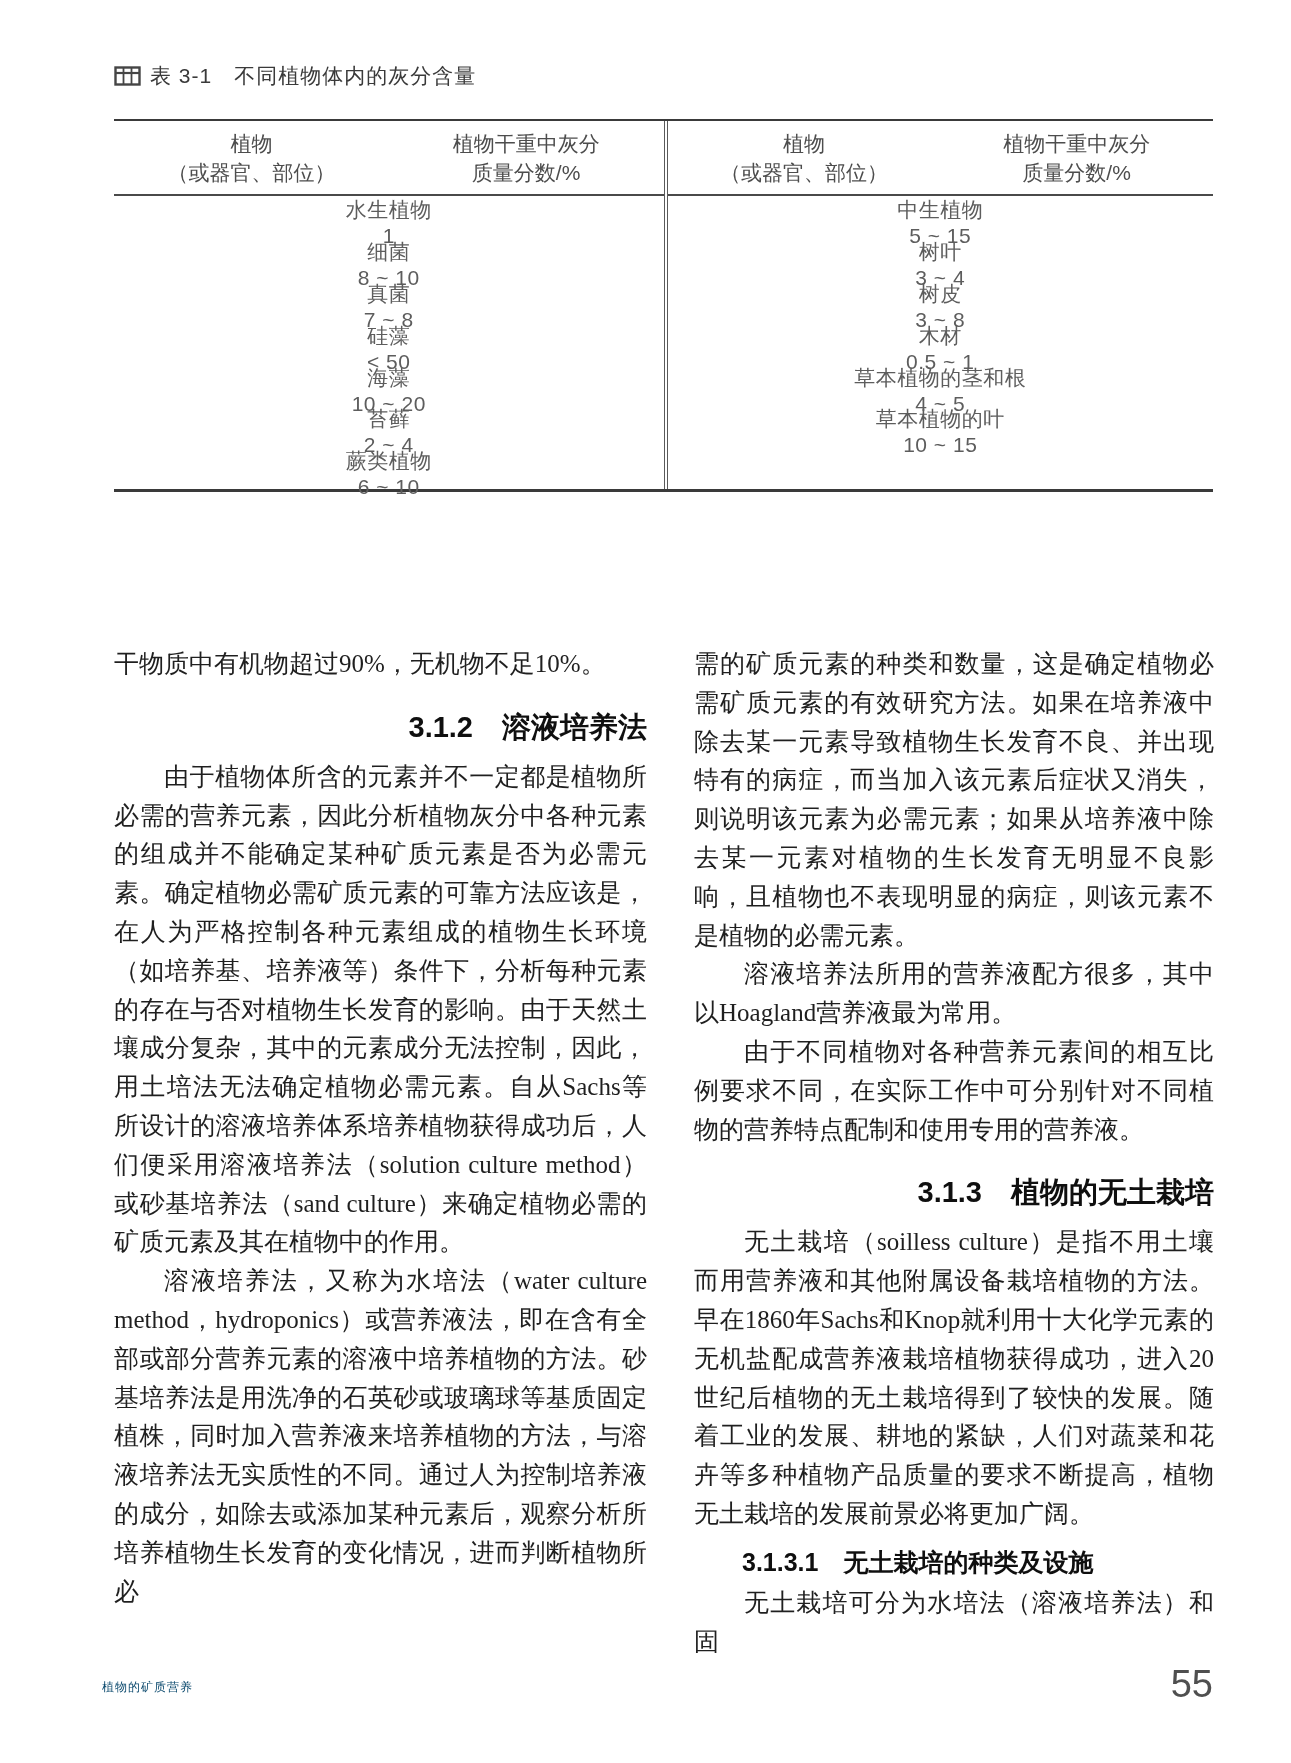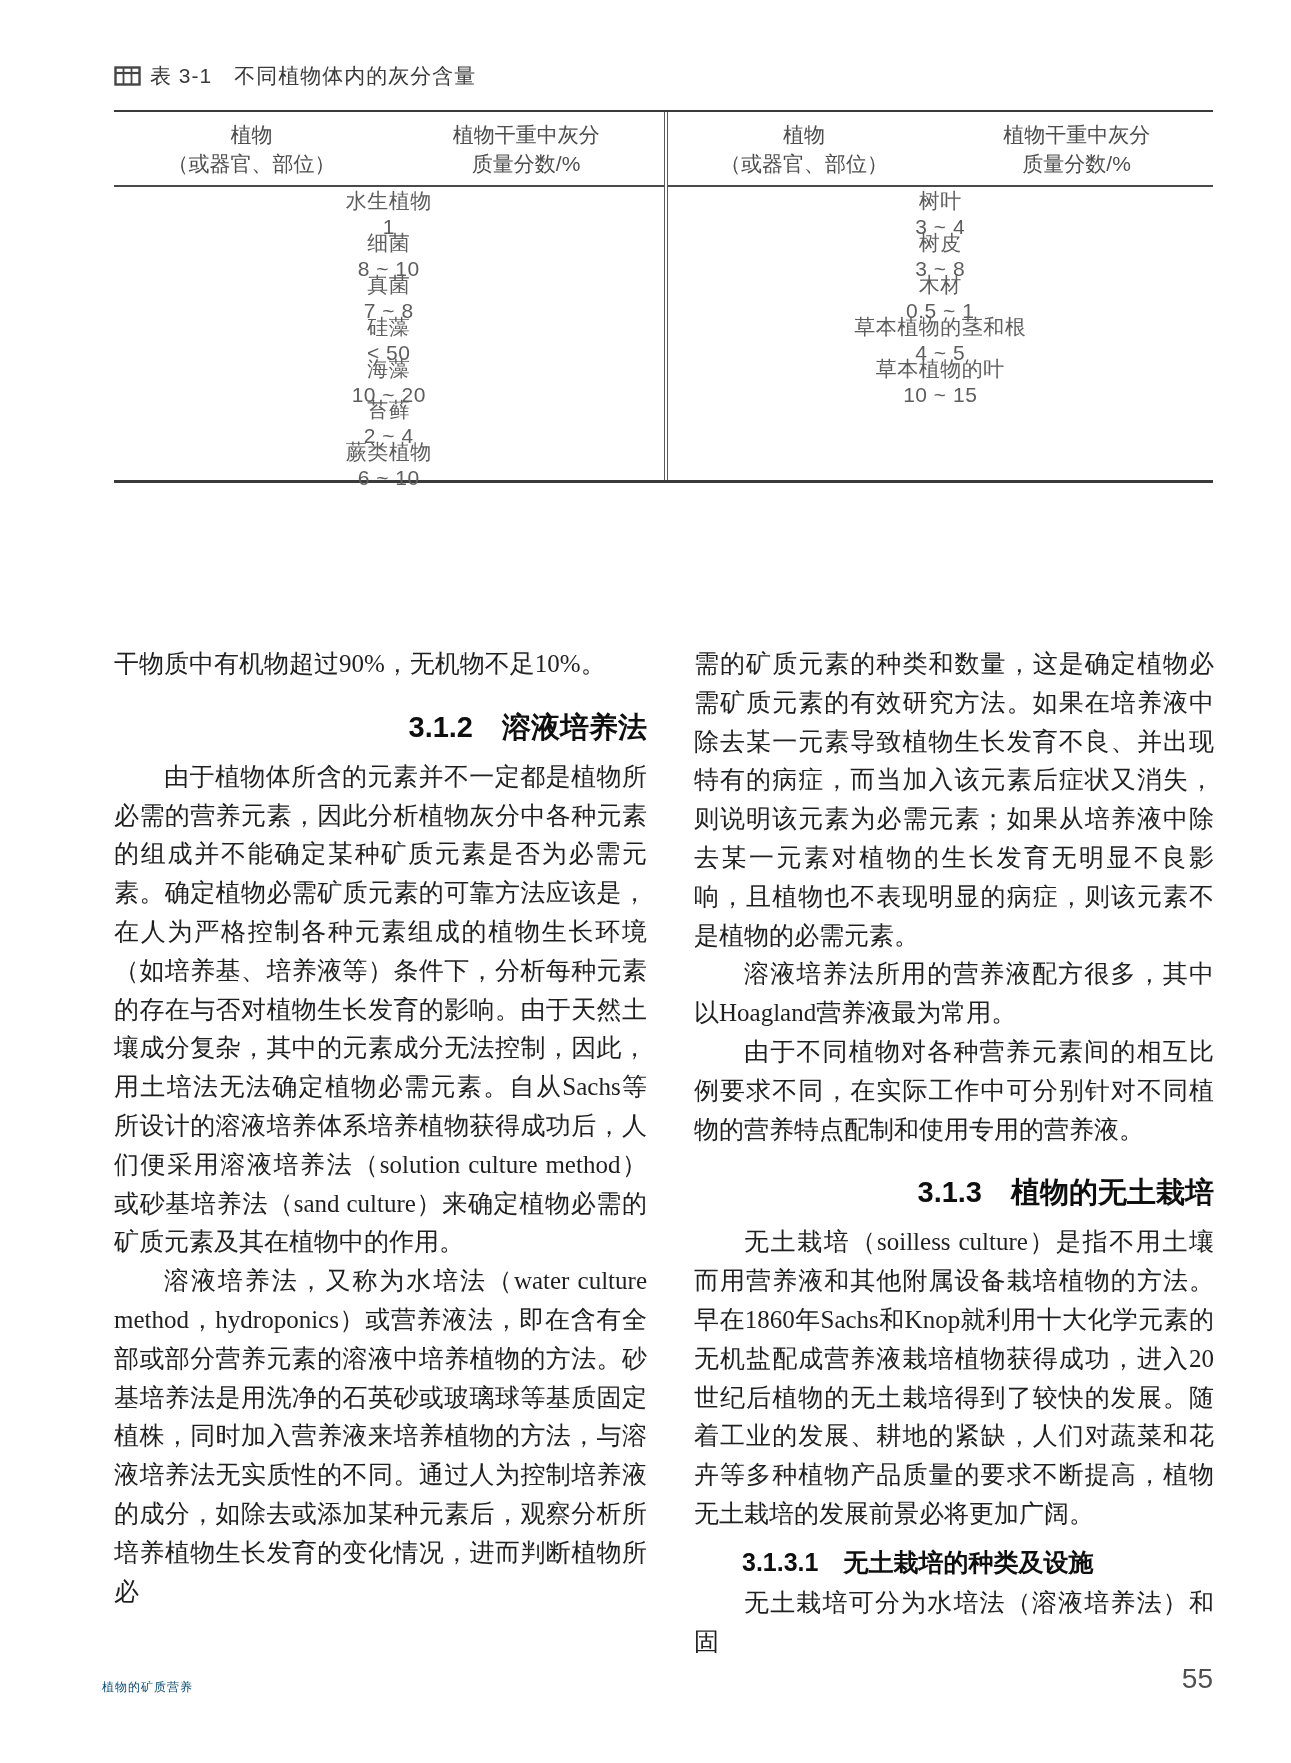--- a/index.html
+++ b/index.html
@@ -10,21 +10,21 @@
   }
   
   .tbl-caption{
     position:absolute;left:114px;top:62px;display:flex;align-items:center;gap:9px;
     font-family:"Liberation Sans","DejaVu Sans",sans-serif;
     font-size:21px;font-weight:normal;color:#3a3a3a;letter-spacing:1px;
   }
   .tbl-caption svg{display:block;}
   
   .ash-table{
-    position:absolute;left:114px;top:110px;width:1099px;
+    position:absolute;left:114px;top:119px;width:1099px;
     border-top:2px solid #3a3a3a;border-bottom:3px solid #3a3a3a;
     display:flex;
     font-family:"Liberation Sans","DejaVu Sans",sans-serif;
     color:#5d5d5d;
   }
   .ash-half{width:50%;box-sizing:border-box;}
   .ash-half.right{border-left:4px double #5a5a5a;}
   .thead{
     display:flex;height:73px;align-items:center;
     border-bottom:2px solid #4a4a4a;
@@ -55,21 +55,21 @@
   }
   
   .footer-left{
     position:absolute;left:102px;top:1679px;
     font-family:"Liberation Sans","DejaVu Sans",sans-serif;
     font-size:12px;color:#0c4a6e;letter-spacing:1px;
   }
   .page-number{
     position:absolute;right:78px;top:1663px;
     font-family:"Liberation Sans","DejaVu Sans",sans-serif;
-    font-size:28px;color:#4f4f4f;
+    font-size:38px;color:#4f4f4f;
   }
 </style>
 </head>
 <body>
 
 <div class="tbl-caption">
   <span>
     <svg width="27" height="20" viewBox="0 0 27 20">
       <rect x="1.5" y="1.5" width="24" height="17" fill="none" stroke="#454545" stroke-width="2.4"></rect>
       <line x1="1.5" y1="7" x2="25.5" y2="7" stroke="#454545" stroke-width="2.2"></line>
@@ -128,20 +128,24 @@
       <div class="th">
         <span>植物</span>
         <span>（或器官、部位）</span>
       </div>
       <div class="th">
         <span>植物干重中灰分</span>
         <span>质量分数/%</span>
       </div>
     </div>
     <div class="trow">
+        <div class="td">中生植物</div>
+        <div class="td">5 ~ 15</div>
+      </div>
+    <div class="trow">
         <div class="td">树叶</div>
         <div class="td">3 ~ 4</div>
       </div>
     <div class="trow">
         <div class="td">树皮</div>
         <div class="td">3 ~ 8</div>
       </div>
     <div class="trow">
         <div class="td">木材</div>
         <div class="td">0.5 ~ 1</div>

